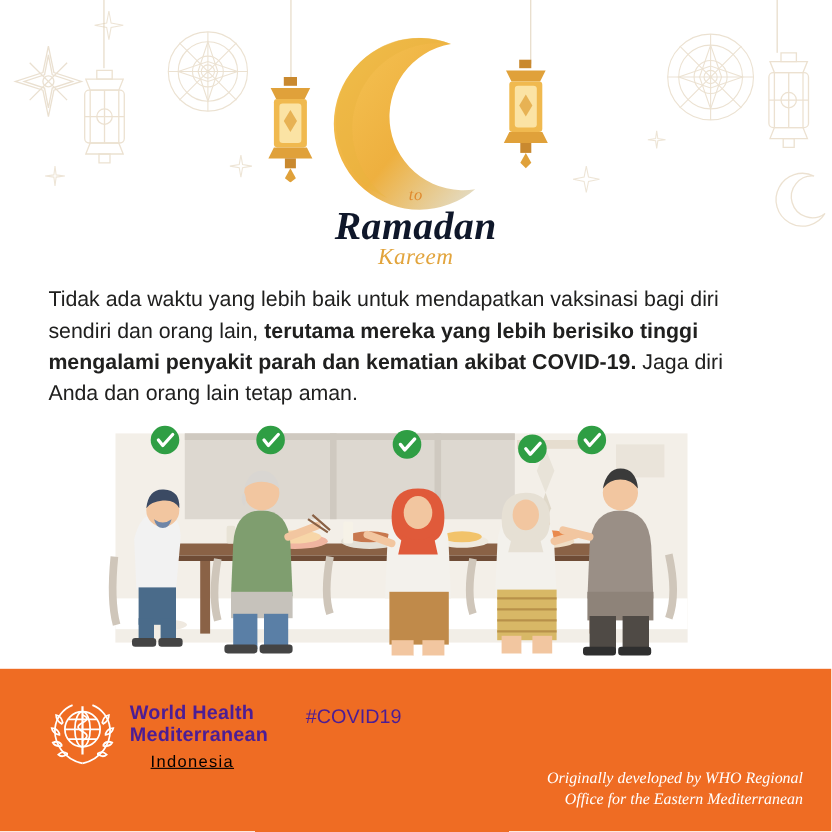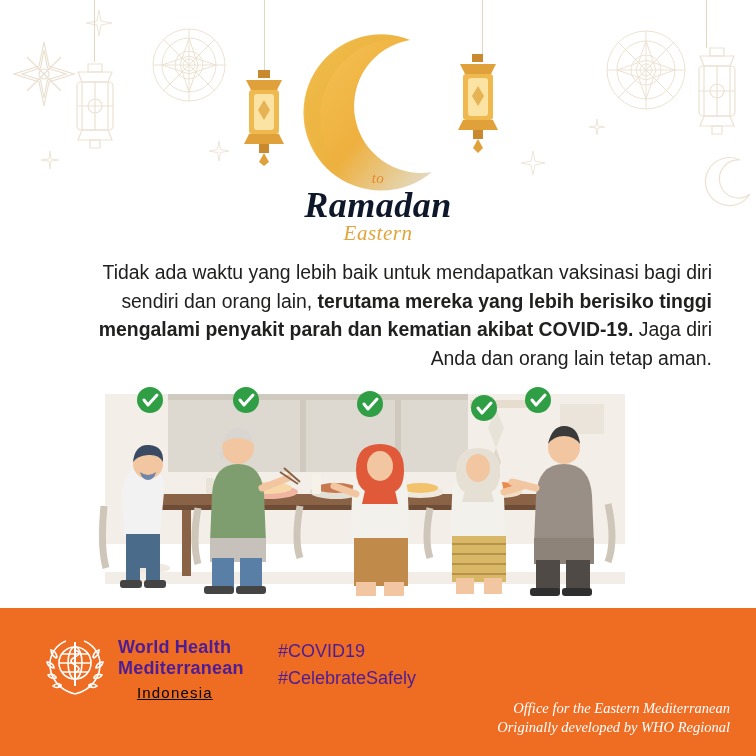--- a/index.html
+++ b/index.html
@@ -77,24 +77,24 @@
     font-style: italic;
     font-size: 21px;
     color: #e2a43c;
     margin-top: -4px;
     letter-spacing: .5px;
   }
 
   
   .message {
     position: absolute;
-    left: 60px;
+    left: 44px;
     top: 258px;
     width: 652px;
-    text-align: right;
+    text-align: left;
     font-size: 19.4px;
     line-height: 1.48;
     color: #20201f;
   }
   .message b { font-weight: bold; }
 
   
   .illus {
     position: absolute;
     left: 0;
@@ -314,21 +314,21 @@
           </linearGradient>
         </defs>
         <path d="M128 6 a78 78 0 1 0 22 132 a62 62 0 1 1 -22 -132 z" fill="url(#moonGrad)"></path>
         <path d="M128 6 a78 78 0 0 0 -58 140 a70 70 0 0 1 58 -140 z" fill="#e8b43f" opacity=".45"></path>
       </svg>
     </div>
 
     <div class="title-block">
       <div class="title-to">to</div>
       <div class="title-main">Ramadan</div>
-      <div class="title-sub">Eastern</div>
+      <div class="title-sub">Kareem</div>
     </div>
   </div>
 
   <div class="message">
     <span>Tidak ada waktu yang lebih baik untuk mendapatkan vaksinasi bagi diri sendiri dan orang lain, </span><b>terutama mereka yang lebih berisiko tinggi mengalami penyakit parah dan kematian akibat COVID-19.</b><span> Jaga diri Anda dan orang lain tetap aman.</span>
   </div>
 
   <div class="illus">
     <svg width="756" height="222" viewBox="0 0 756 222">
 
@@ -494,22 +494,21 @@
         <div class="who-text">
           <div>World Health</div>
           <div>Mediterranean</div>
         </div>
         <div class="who-country">Indonesia</div>
       </div>
     </div>
 
     <div class="hashtags">
       <div>#COVID19</div>
-      <div>#CelebrateSafely</div>
     </div>
 
     <div class="credit">
+      <div>Originally developed by WHO Regional</div>
       <div>Office for the Eastern Mediterranean</div>
-      <div>Originally developed by WHO Regional</div>
     </div>
   </div>
 
 </div>
 
 </body></html>

